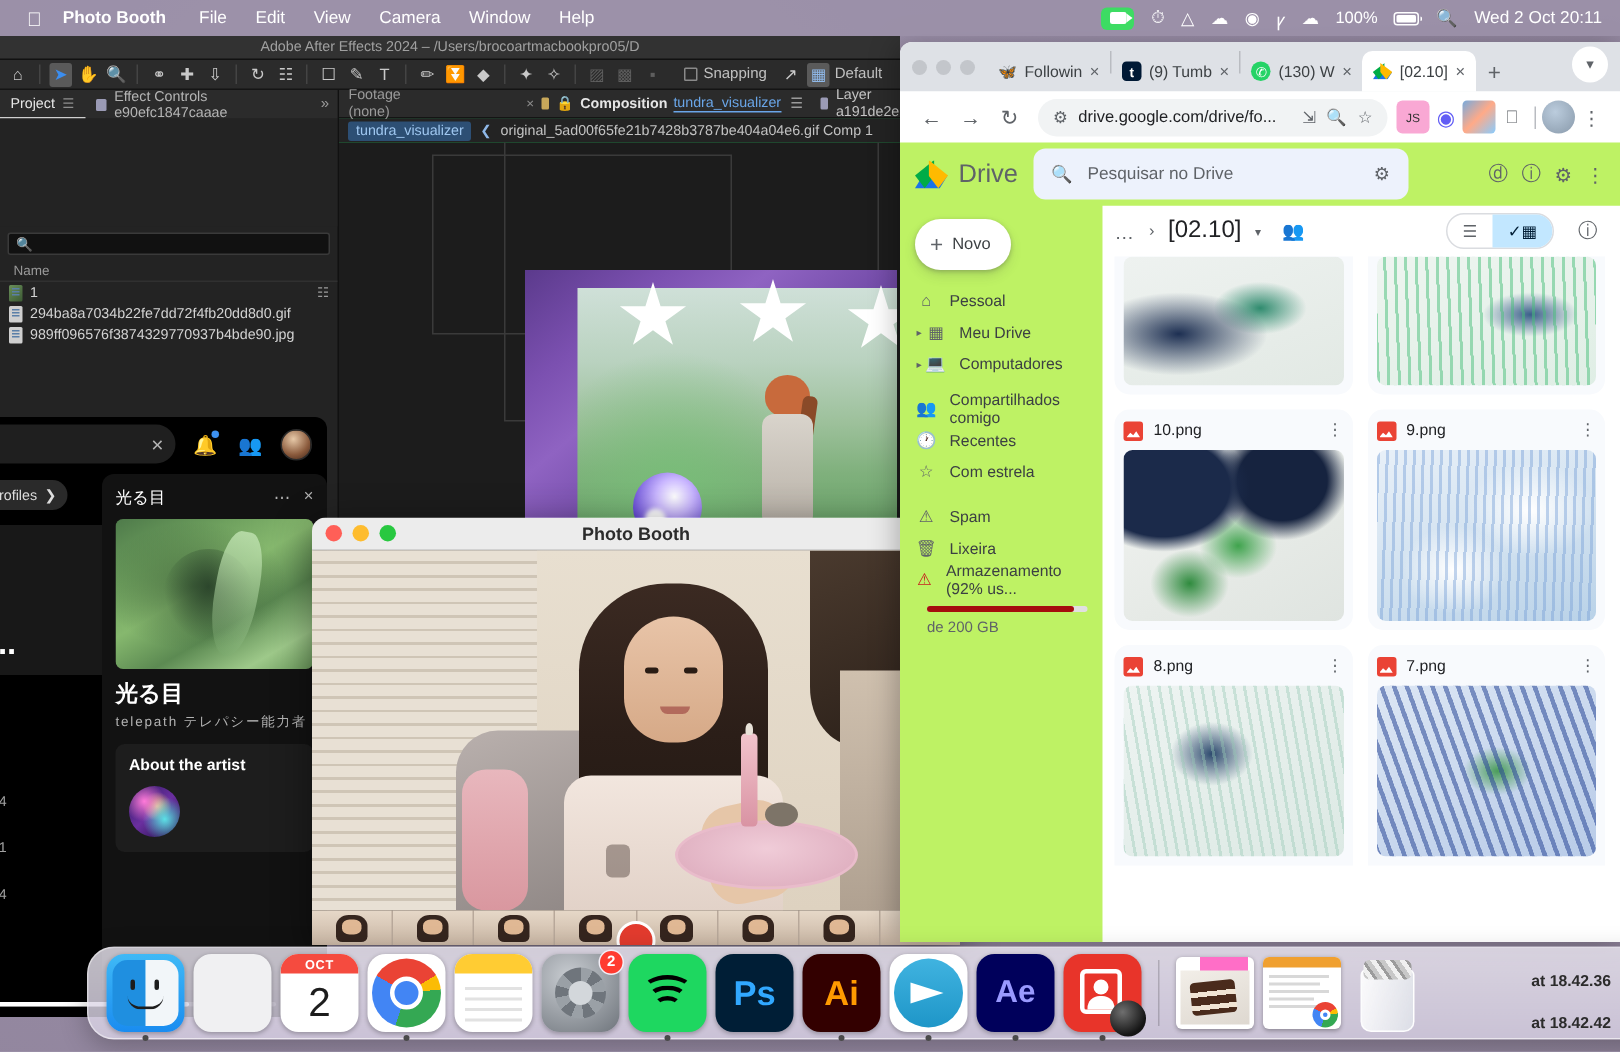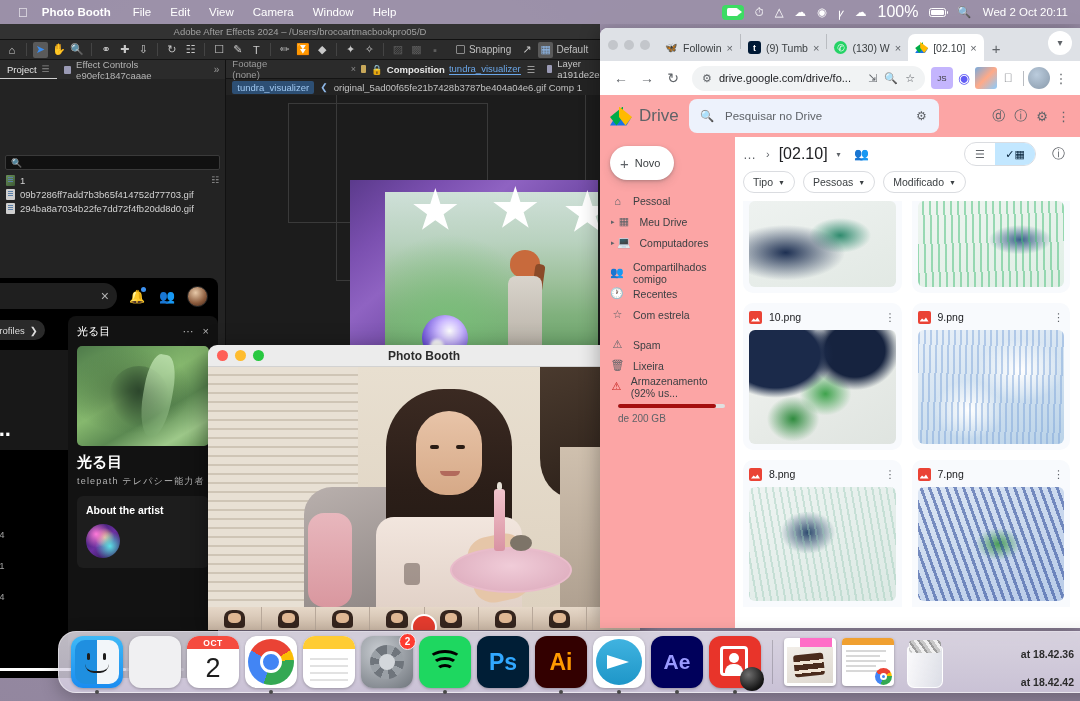--- a/index.html
+++ b/index.html
@@ -33,21 +33,21 @@
   .mb-right .ic{ display:inline-flex; align-items:center; justify-content:center; }
   .rec-badge{
     background:#3ddc63; border-radius:4px; width:22px; height:15px;
     display:flex; align-items:center; justify-content:center;
   }
   .rec-cam{
     width:11px;height:8px;background:#fff;border-radius:1.5px;position:relative;
   }
   .rec-cam:after{content:"";position:absolute;right:-4px;top:1px;border-left:4px solid #fff;border-top:3px solid transparent;border-bottom:3px solid transparent;}
   .mb-time{ font-size:11.5px; white-space:nowrap; }
-  .mb-batt{ font-size:16px; }
+  .mb-batt{ font-size:11px; }
   .batt-ic{width:17px;height:9px;border:1.2px solid #fff;border-radius:2.5px;position:relative;display:inline-block;}
   .batt-ic:before{content:"";position:absolute;left:1px;top:1px;bottom:1px;right:1px;background:#fff;border-radius:1px;}
   .batt-ic:after{content:"";position:absolute;right:-3px;top:2.5px;width:1.5px;height:3px;background:#fff;border-radius:0 1px 1px 0;}
 
   
   #ae{
     position:absolute; left:0; top:24px; width:600px; height:600px;
     background:#1c1c1c; color:#c8c8c8; font-size:10px; z-index:100;
     overflow:hidden;
   }
@@ -281,21 +281,21 @@
     height:34px;background:#fff;display:flex;align-items:center;gap:0;padding:0 8px;
   }
   .ch-nav{width:26px;height:26px;display:flex;align-items:center;justify-content:center;color:#5f6368;font-size:14px;}
   #ch-omnibox{
     flex:1;height:25px;background:#f1f3f4;border-radius:13px;display:flex;align-items:center;
     gap:7px;padding:0 10px;margin:0 6px;font-size:11px;color:#202124;
   }
   .ch-omnic{color:#5f6368;font-size:11px;}
   .ch-ext{width:22px;height:22px;display:flex;align-items:center;justify-content:center;font-size:11px;border-radius:4px;}
 
-  #drive{ height:calc(100% - 67px); background:#fca5a5; display:flex; flex-direction:column;}
+  #drive{ height:calc(100% - 67px); background:#bef264; display:flex; flex-direction:column;}
   #dv-header{ height:42px; display:flex; align-items:center; padding:0 10px; gap:10px;}
   #dv-logo{ display:flex; align-items:center; gap:7px;}
   .gd-tri{ width:22px;height:19px; position:relative;}
   .gd-tri i{position:absolute;display:block;}
   .gd-b{left:0;top:10px;width:22px;height:9px;background:#1a73e8;clip-path:polygon(0 100%,25% 0,100% 0,75% 100%);}
   .gd-g{left:0;top:0;width:13px;height:19px;background:#00ac47;clip-path:polygon(100% 0,100% 55%,50% 100%,0 55%);}
   .gd-y{left:9px;top:0;width:13px;height:19px;background:#ffba00;clip-path:polygon(0 0,100% 55%,50% 100%,0 55%);}
   #dv-logotext{font-size:17px;color:#5f6368;}
   #dv-search{
     flex:1;height:34px;background:#edf2fc;border-radius:8px;display:flex;align-items:center;
@@ -514,33 +514,34 @@
         <div class="ae-tab">
           <span class="sq"></span>
           <span>Effect Controls e90efc1847caaae</span>
         </div>
         <div class="ae-chev">»</div>
       </div>
       <div id="ae-projblank"></div>
       <div id="ae-search">
         <span>🔍</span>
       </div>
+      <div id="ae-colhdr">Name</div>
 
       <div class="ae-row">
         <span class="ae-fic comp"></span>
         <span>1</span>
         <span style="margin-left:auto;color:#9a9a9a;font-size:9px">☷</span>
       </div>
       <div class="ae-row">
         <span class="ae-fic"></span>
-        <span>09b7286ff7add7b3b65f414752d77703.gif</span>
+        <span>294ba8a7034b22fe7dd72f4fb20dd8d0.gif</span>
       </div>
       <div class="ae-row">
         <span class="ae-fic"></span>
-        <span>294ba8a7034b22fe7dd72f4fb20dd8d0.gif</span>
+        <span>989ff096576f3874329770937b4bde90.jpg</span>
       </div>
       <div class="ae-scroll"></div>
     </div>
 
     <div id="ae-right">
       <div id="ae-comptabs">
         <span style="color:#9a9a9a;margin-right:78px">Footage (none)</span>
         <span class="ae-x">×</span>
         <span class="sq" style="display:inline-block;width:8px;height:8px;background:#c8a85a;border-radius:1px;margin-right:5px"></span>
         <span style="color:#c8a85a;margin-right:4px">🔒</span>
@@ -726,21 +727,21 @@
     <span class="ch-nav">←</span>
     <span class="ch-nav">→</span>
     <span class="ch-nav">↻</span>
     <div id="ch-omnibox">
       <span class="ch-omnic">⚙</span>
       <span style="flex:1">drive.google.com/drive/fo...</span>
       <span class="ch-omnic">⇲</span>
       <span class="ch-omnic">🔍</span>
       <span class="ch-omnic">☆</span>
     </div>
-    <span class="ch-ext" style="background:#c4b5fd;color:#333;font-size:8px;font-weight:400">JS</span>
+    <span class="ch-ext" style="background:#f9a8d4;color:#333;font-size:8px;font-weight:400">JS</span>
     <span class="ch-ext" style="color:#625df5;font-size:14px">◉</span>
     <span class="ch-ext" style="background:linear-gradient(135deg,#7ad,#fa8,#8cf);border-radius:3px"></span>
     <span class="ch-ext" style="color:#5f6368;font-size:12px">⎕</span>
     <span class="ch-sepline" style="margin:0 4px"></span>
     <span class="ch-ext" style="background:radial-gradient(circle at 40% 35%,#bcd,#89a);border-radius:50%"></span>
     <span class="ch-ext" style="color:#5f6368;font-size:13px">⋮</span>
   </div>
 
   <div id="drive">
     <div id="dv-header">
@@ -822,34 +823,20 @@
           <span id="dv-foldername">[02.10]</span>
           <span style="font-size:8px;color:#5f6368">▾</span>
           <span style="font-size:12px;color:#5f6368;margin-left:5px">👥</span>
           <div id="dv-viewtoggle">
             <span class="dv-vt">☰</span>
             <span class="dv-vt on">✓▦</span>
           </div>
           <span id="dv-info">ⓘ</span>
         </div>
 
-        <div id="dv-chips">
-          <span class="dv-chip">
-            <span>Tipo</span>
-            <span class="cv">▼</span>
-          </span>
-          <span class="dv-chip">
-            <span>Pessoas</span>
-            <span class="cv">▼</span>
-          </span>
-          <span class="dv-chip">
-            <span>Modificado</span>
-            <span class="cv">▼</span>
-          </span>
-        </div>
 
         <div id="dv-grid">
           <div class="dv-card" style="padding-top:0;margin-top:-34px">
             <div class="dv-thumb thumb-top" style="height:86px;margin-top:34px"></div>
           </div>
           <div class="dv-card" style="padding-top:0;margin-top:-34px">
             <div class="dv-thumb thumb-top2" style="height:86px;margin-top:34px"></div>
           </div>
 
           <div class="dv-card">

